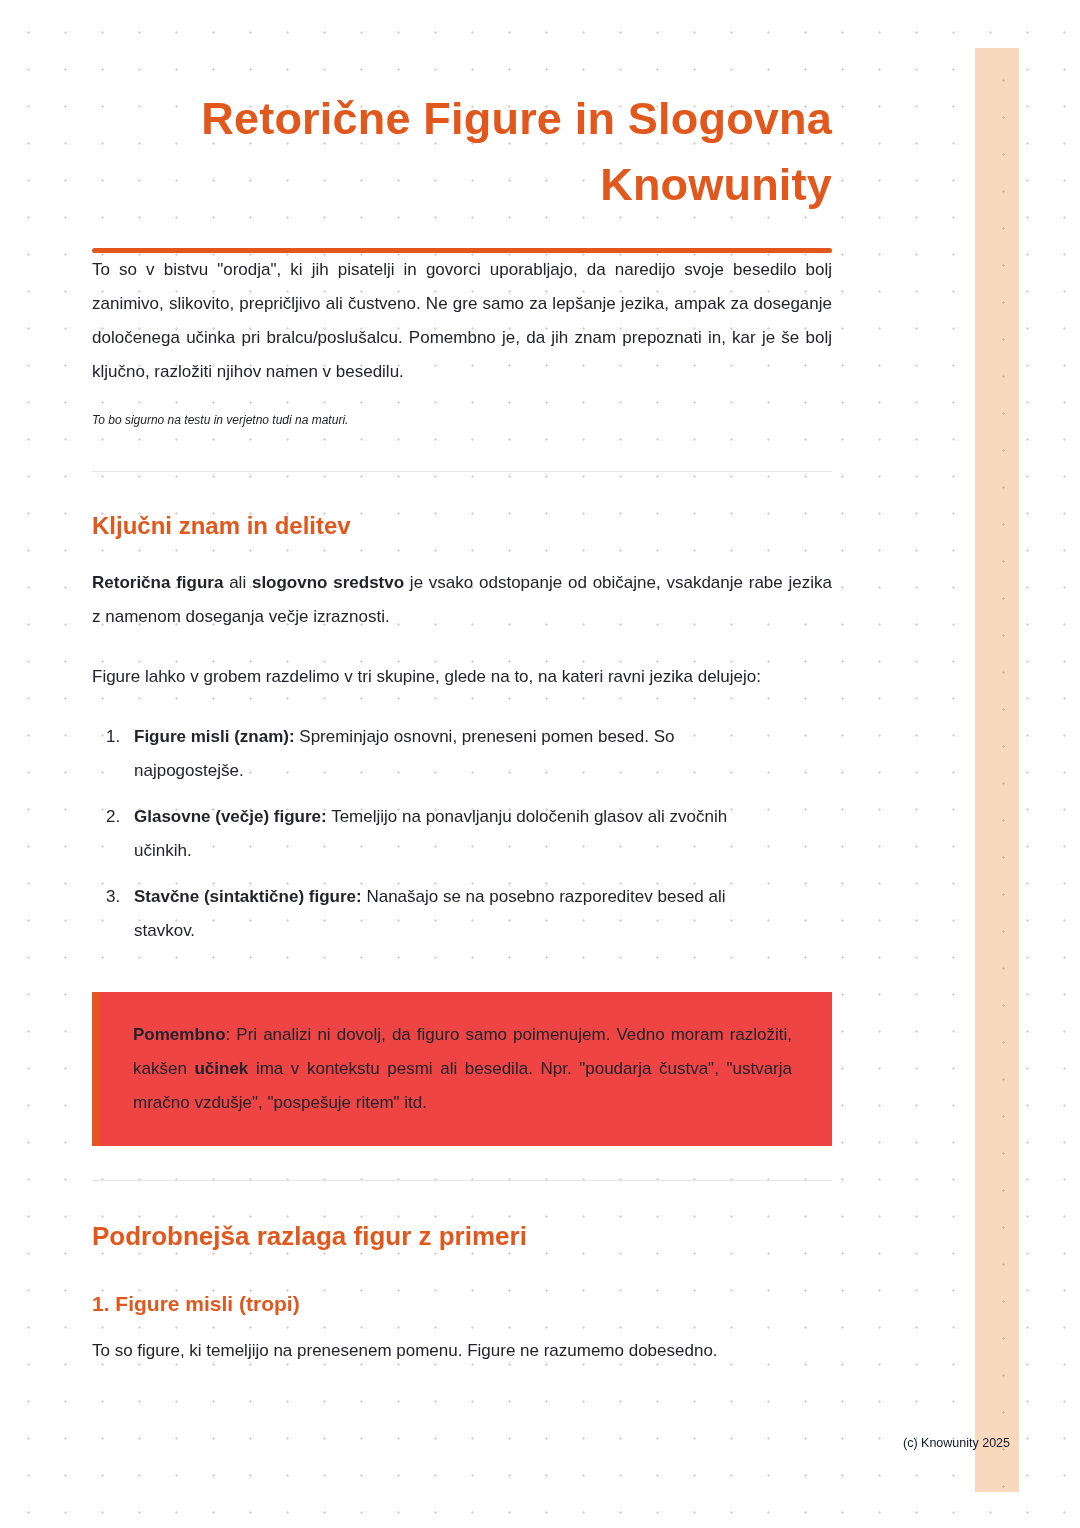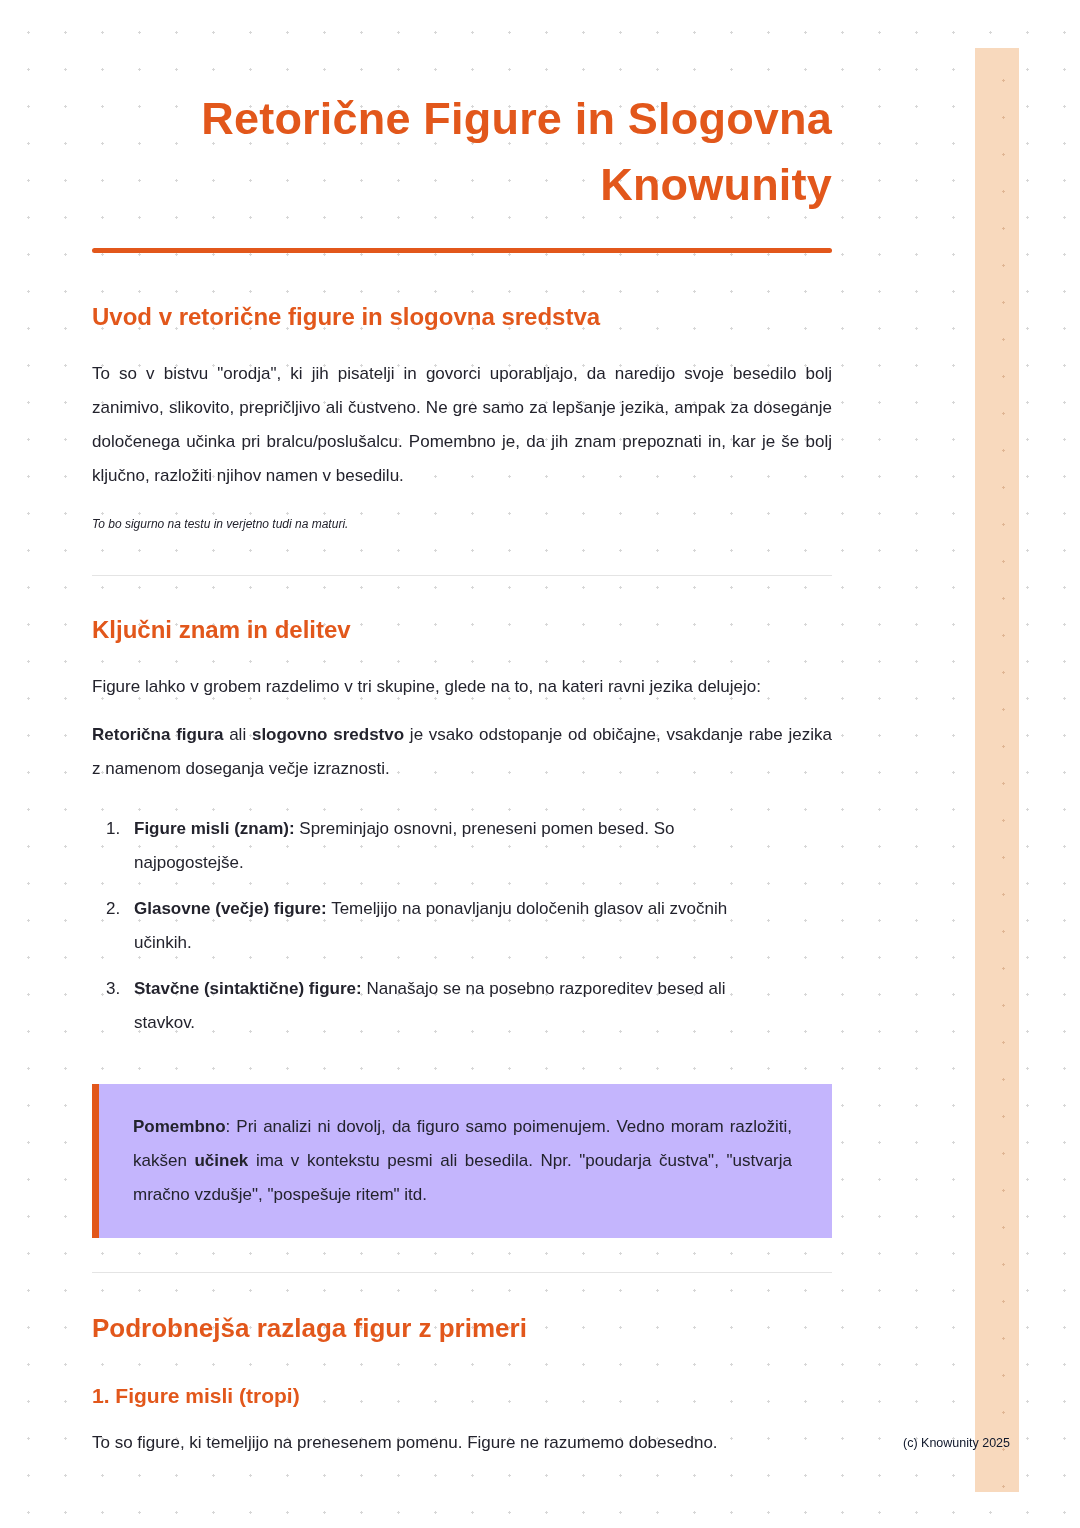--- a/index.html
+++ b/index.html
@@ -119,21 +119,21 @@
 
   ol.figure-list .list-body {
     flex: 1;
     padding-right: 90px;
   }
 
   .bold { font-weight: bold; }
 
   .callout {
     margin-top: 44px;
-    background: #c4b5fd;
+    background: #ef4444;
     border-left: 7px solid #e2571b;
     padding: 26px 40px 26px 34px;
     font-size: 17px;
     line-height: 34px;
     text-align: justify;
   }
 
   .footer-credit {
     position: absolute;
     left: 903px;
@@ -150,35 +150,34 @@
 
 <div class="content">
 
   <h1 class="page-title">
     <span>Retorične Figure in Slogovna</span><br>
     <span>Knowunity</span>
   </h1>
 
   <div class="title-rule"></div>
 
-  <h2 class="section-heading">Uvod v retorične figure in slogovna sredstva</h2>
 
   <p class="body-text">To so v bistvu "orodja", ki jih pisatelji in govorci uporabljajo, da naredijo svoje besedilo bolj zanimivo, slikovito, prepričljivo ali čustveno. Ne gre samo za lepšanje jezika, ampak za doseganje določenega učinka pri bralcu/poslušalcu. Pomembno je, da jih znam prepoznati in, kar je še bolj ključno, razložiti njihov namen v besedilu.</p>
 
   <p class="note-italic">To bo sigurno na testu in verjetno tudi na maturi.</p>
 
   <hr class="divider">
 
   <h2 class="section-heading">Ključni znam in delitev</h2>
-
-  <p class="body-text" style="margin-top:26px;">Figure lahko v grobem razdelimo v tri skupine, glede na to, na kateri ravni jezika delujejo:</p>
 
   <p class="body-text">
     <span class="bold">Retorična figura</span><span> ali </span><span class="bold">slogovno sredstvo</span><span> je vsako odstopanje od običajne, vsakdanje rabe jezika z namenom doseganja večje izraznosti.</span>
   </p>
+
+  <p class="body-text" style="margin-top:26px;">Figure lahko v grobem razdelimo v tri skupine, glede na to, na kateri ravni jezika delujejo:</p>
 
   <ol class="figure-list">
     <li class="list-item">
       <span class="list-num">1.</span>
       <span class="list-body"><span class="bold">Figure misli (znam):</span><span> Spreminjajo osnovni, preneseni pomen besed. So najpogostejše.</span></span>
     </li>
     <li class="list-item">
       <span class="list-num">2.</span>
       <span class="list-body"><span class="bold">Glasovne (večje) figure:</span><span> Temeljijo na ponavljanju določenih glasov ali zvočnih učinkih.</span></span>
     </li>

